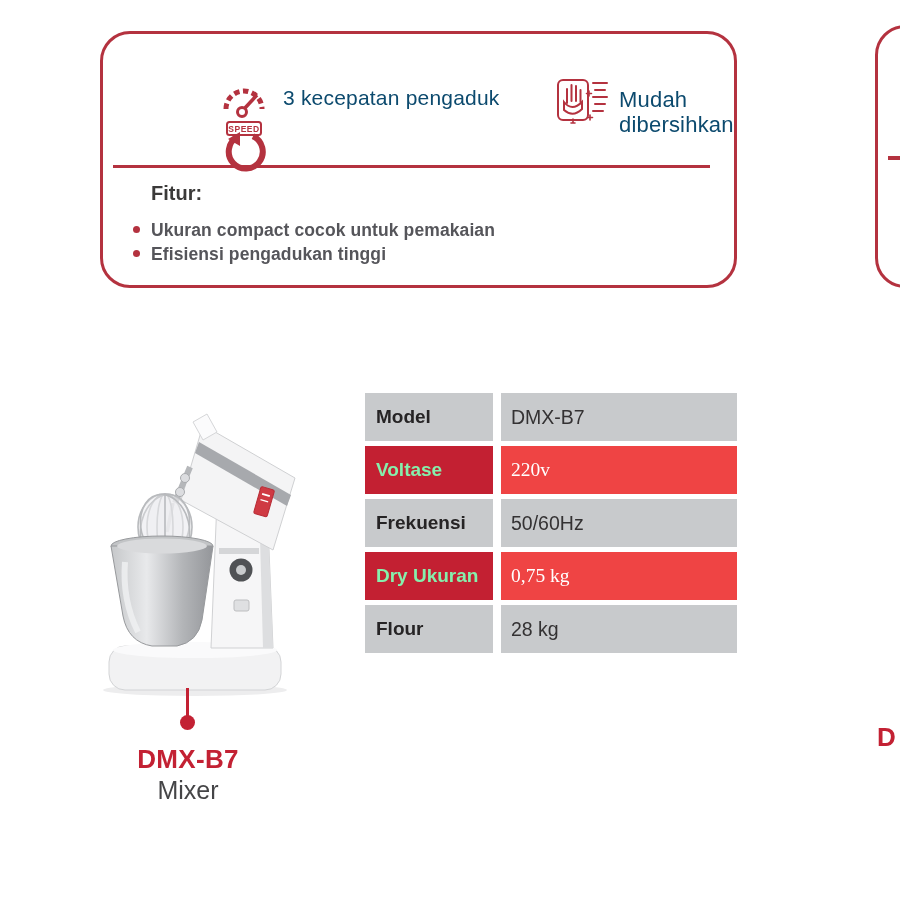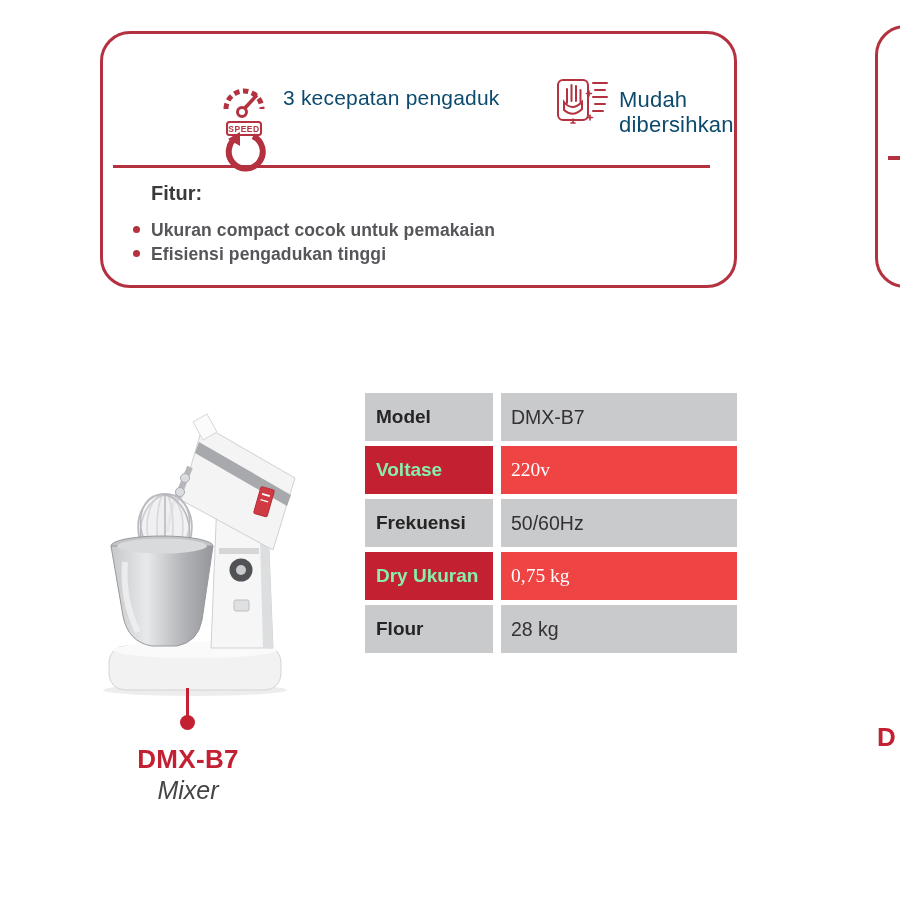--- a/index.html
+++ b/index.html
@@ -62,21 +62,21 @@
   .pointer-dot {
     position:absolute; left:180px; top:715px; width:15px; height:15px;
     border-radius:50%; background:#c32133;
   }
   .product-model {
     position:absolute; left:93px; top:744px; width:190px; text-align:center;
     font-size:26px; font-weight:bold; color:#c32133; letter-spacing:0.3px;
   }
   .product-type {
     position:absolute; left:93px; top:776px; width:190px; text-align:center;
-    font-size:25px; color:#454547;font-style:italic;
+    font-size:25px; color:#454547;
   }
   .neighbor-label {
     position:absolute; left:877px; top:722px;
     font-size:26px; font-weight:bold; color:#c32133;
   }
 
   
   .spec-table { position:absolute; left:365px; top:393px; width:372px; }
   .spec-row { display:flex; height:48px; margin-bottom:5px; }
   .spec-label-cell {

